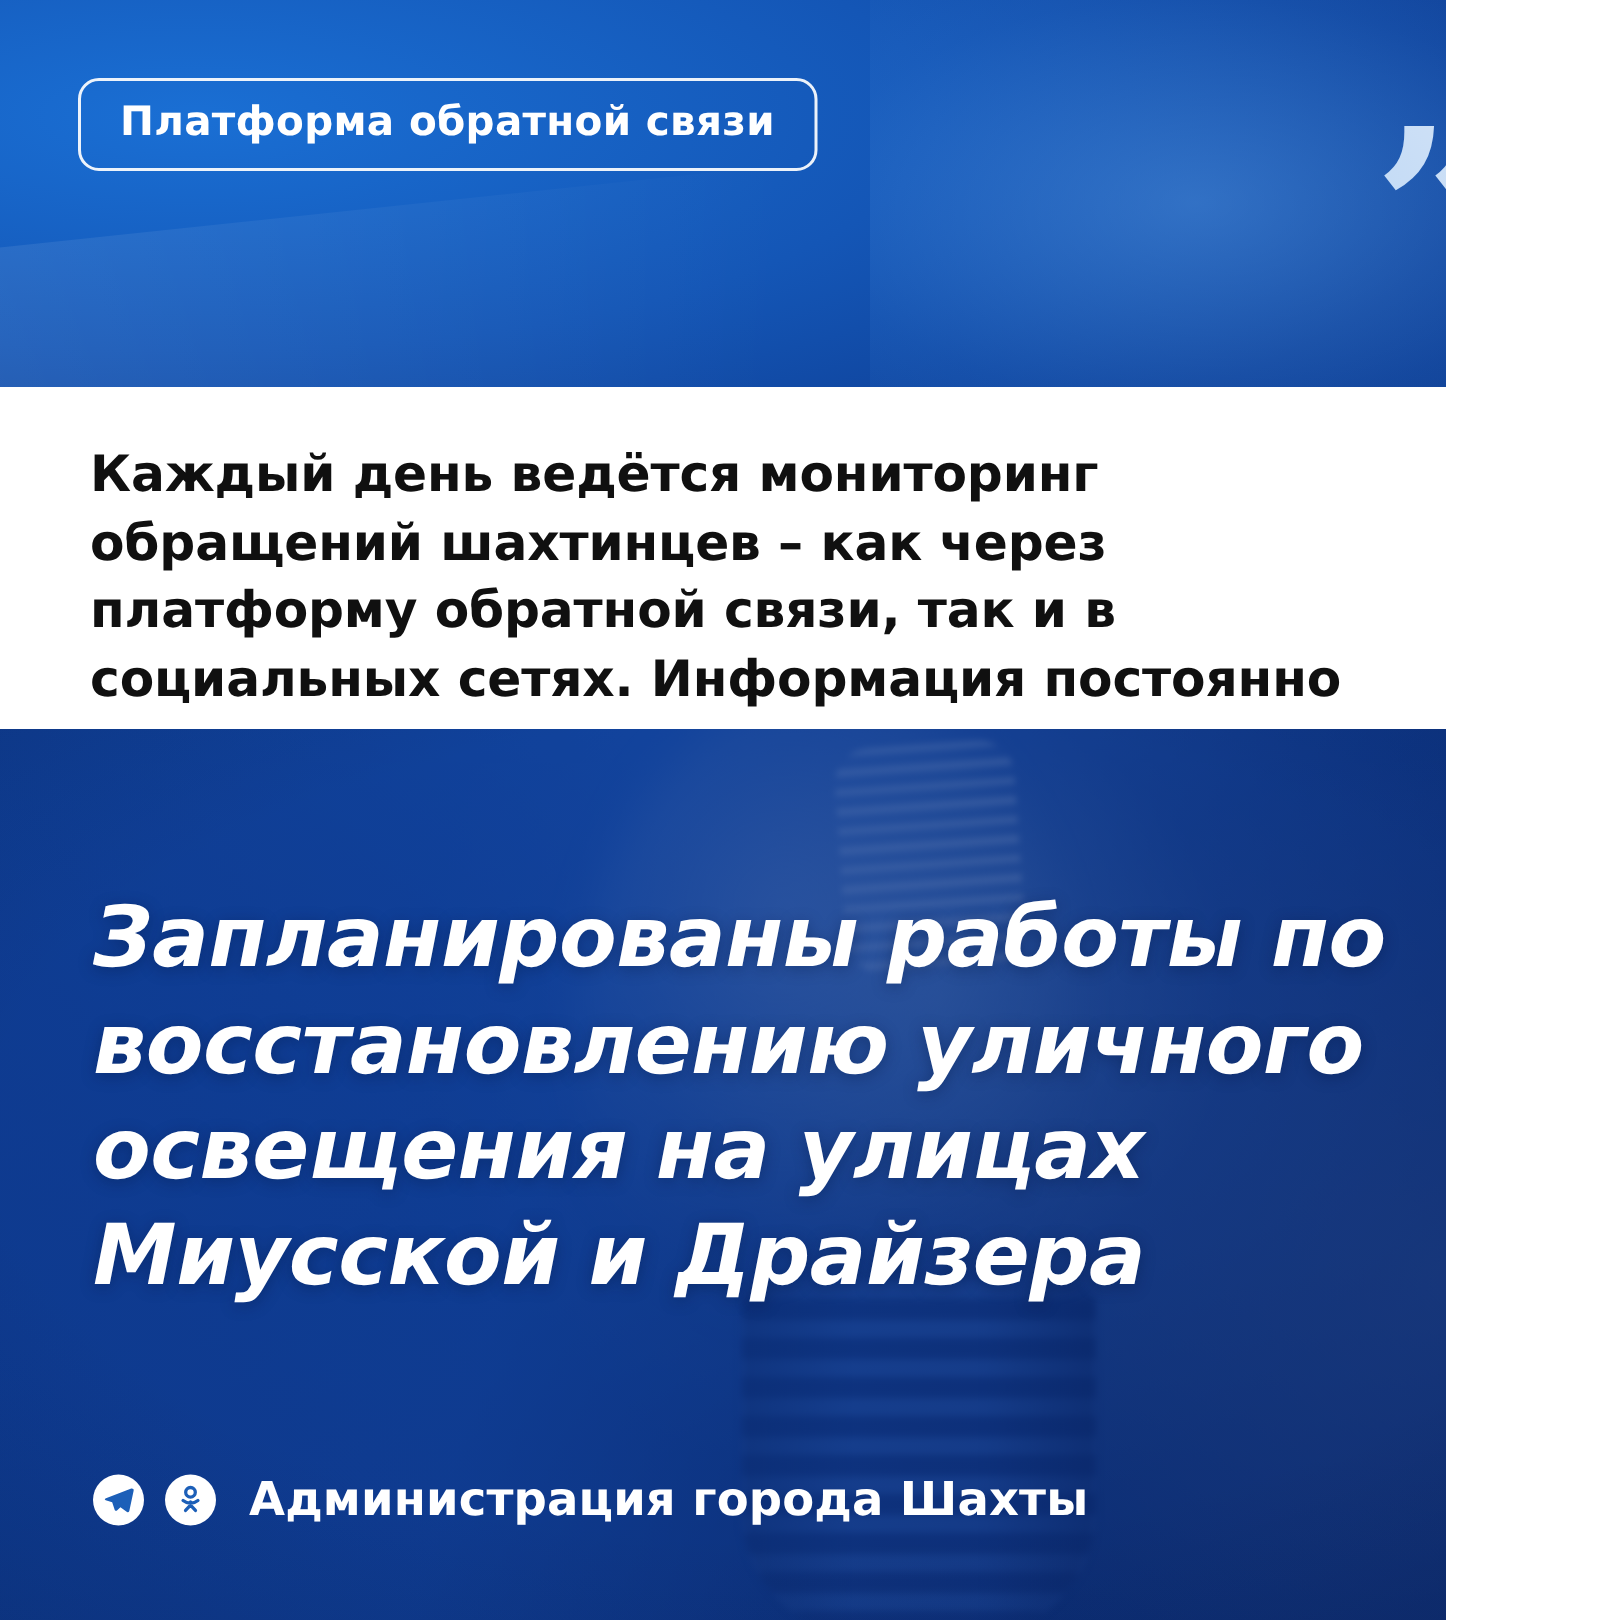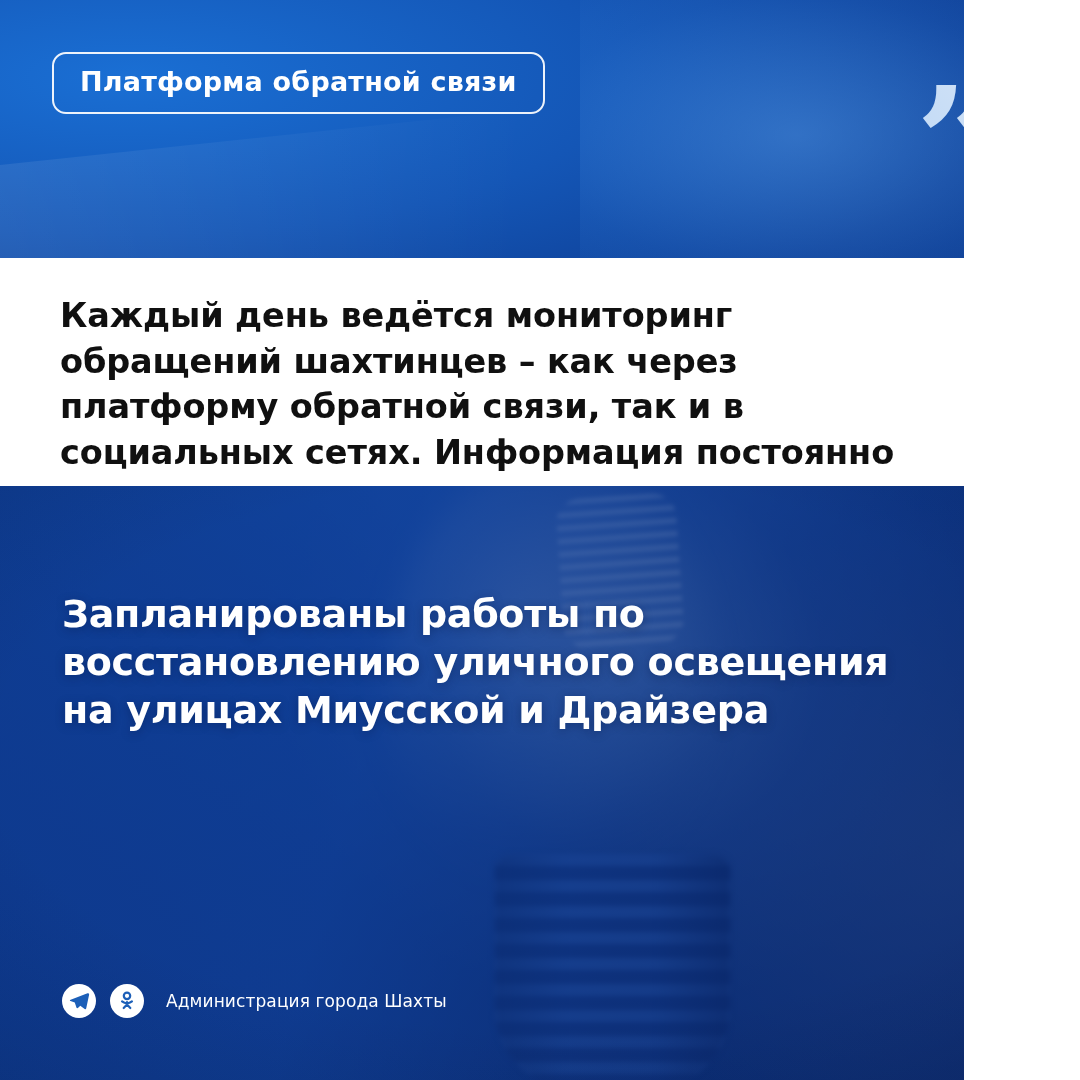--- a/index.html
+++ b/index.html
@@ -177,25 +177,26 @@
     inset: 0;
     background: radial-gradient(120% 110% at 50% 45%, rgba(0,0,0,0) 42%, rgba(5,22,60,0.40) 100%);
   }
 
   .headline {
     position: absolute;
     left: 62px;
     top: 105px;
     width: 880px;
     color: #ffffff;
-    font-size: 38px;
+    font-size: 56px;
     line-height: 1.26;
     font-weight: 800;
     letter-spacing: -0.3px;
     text-shadow: 0 2px 10px rgba(4,20,60,0.35);
+    font-style: italic;
   }
 
   
   .footer {
     position: absolute;
     left: 62px;
     bottom: 62px;
     display: flex;
     align-items: center;
     gap: 14px;
@@ -206,22 +207,22 @@
     border-radius: 50%;
     background: #ffffff;
     display: flex;
     align-items: center;
     justify-content: center;
   }
   .soc svg { display: block; }
   .footer-label {
     margin-left: 8px;
     color: #ffffff;
-    font-size: 17px;
-    font-weight: 400;
+    font-size: 31px;
+    font-weight: 700;
     letter-spacing: 0.1px;
   }
 </style>
 </head>
 <body>
 
 <div class="poster">
 
   <div class="top-band">
     <div class="sheen"></div>

